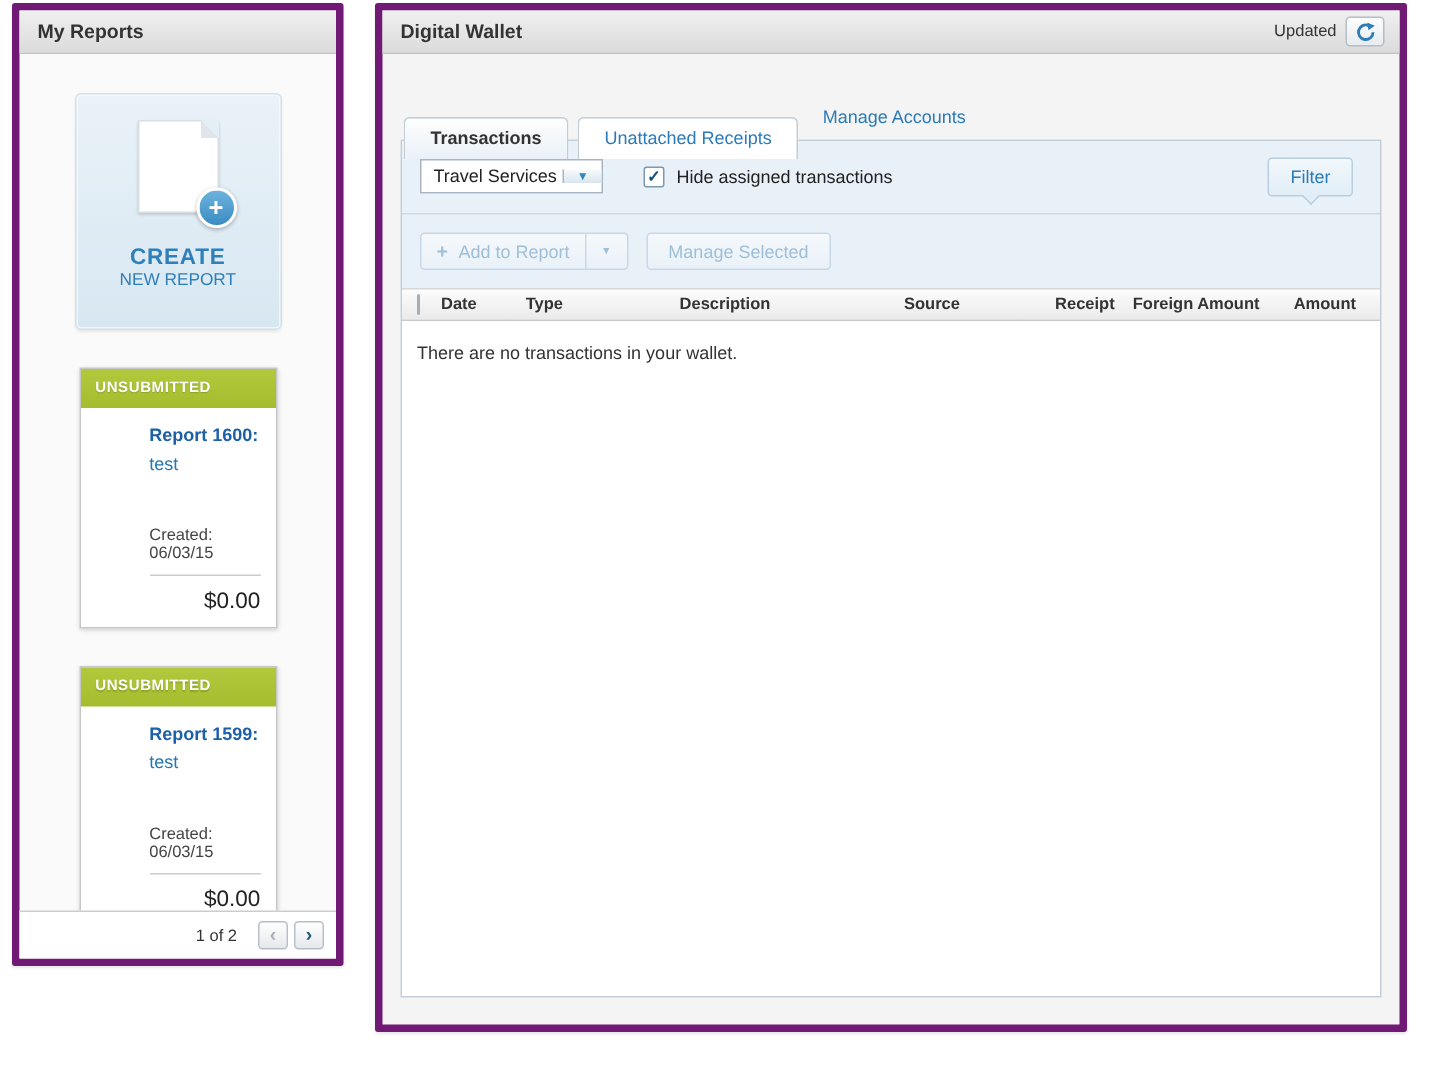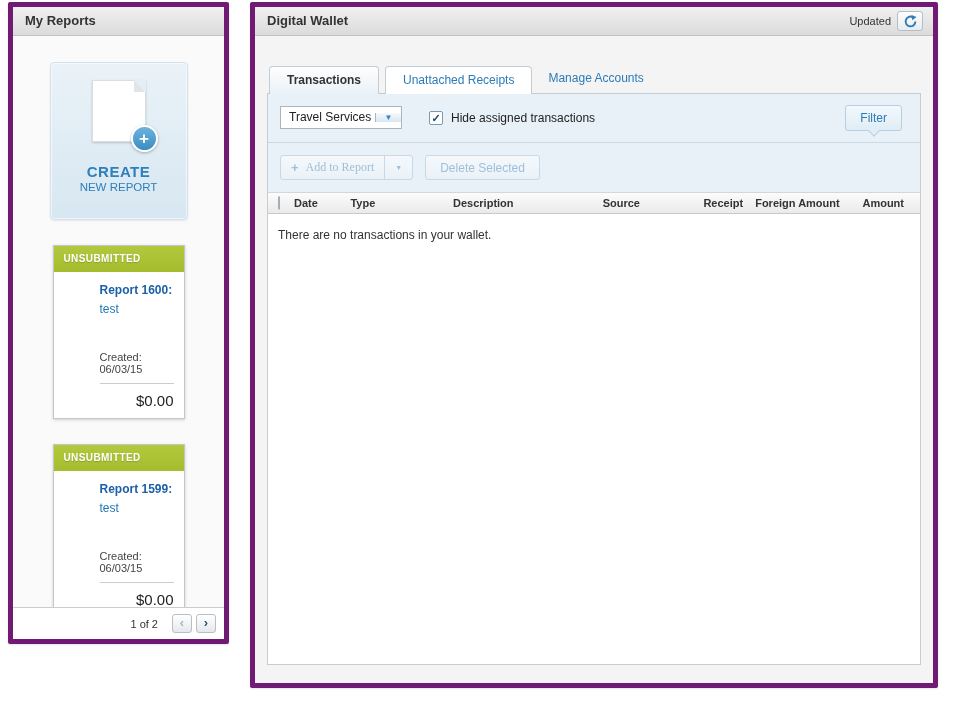--- a/index.html
+++ b/index.html
@@ -62,21 +62,21 @@
   #wallet { left:250px; top:2px; width:688px; height:686px; background:#f4f4f4; }
   .updated-group { display:flex; align-items:center; }
   .updated-label { font-size:11px; font-weight:normal; color:#333; margin-right:6px; }
   .refresh-btn { width:26px; height:20px; border:1px solid #b5bdc5; border-radius:3px;
                  background:linear-gradient(#fdfdfd,#e8ecef); display:flex; align-items:center;
                  justify-content:center; cursor:pointer; }
 
   .tabs { display:flex; align-items:flex-end; margin:29px 0 0 14px; position:relative; z-index:3; }
   .tab { height:28px; line-height:27px; padding:0 17px; margin-right:6px; font-size:12px;
          border:1px solid #c2cdd6; border-bottom:none; border-radius:4px 4px 0 0;
-         position:relative; top:1px; cursor:pointer; }
+         position:relative; top:13px; cursor:pointer; }
   .tab.active { background:linear-gradient(#fefefe,#e9f1f8); color:#333; font-weight:bold; }
   .tab.inactive { background:#fff; color:#2b7bb9; }
   .tab.plain { border:none; background:transparent; color:#2b7bb9; top:0; padding:0 10px; }
 
   .content-box { position:relative; z-index:2; margin:0 12px; height:572px; background:#fff;
                  border:1px solid #c2cdd6; }
   .toolbar-top { position:relative; background:#e9f1f8; padding:12px 12px 13px;
                  border-bottom:1px solid #ccd8e2; display:flex; align-items:center; }
   .dropdown { display:inline-flex; height:23px; background:#fff; border:1px solid #a9b6c1;
               cursor:pointer;align-items:center; }
@@ -96,21 +96,21 @@
                 cursor:pointer; z-index:4; }
   .filter-notch { position:absolute; left:50%; bottom:-5px; width:8px; height:8px;
                   margin-left:-4px; background:#e2eef7; border-right:1px solid #b9cede;
                   border-bottom:1px solid #b9cede; transform:rotate(45deg); }
 
   .toolbar-bottom { background:#e9f1f8; padding:12px; display:flex; }
   .btn-disabled { height:25px; border:1px solid #c7d8e7; border-radius:3px;
                   background:linear-gradient(rgba(255,255,255,0.55),rgba(233,242,248,0.4));
                   color:#9fbfd8; font-size:12px; display:inline-flex; align-items:center; }
   .split-left-plus { font-size:13px; font-weight:bold; padding:0 7px 0 10px; }
-  .split-label { padding-right:10px;font-family:Liberation Serif, serif; }
+  .split-label { padding-right:10px; }
   .split-sep { align-self:stretch; border-left:1px solid #c7d8e7; }
   .split-caret { font-size:7px; padding:0 10px; }
   .btn-delete { margin-left:12px; padding:0 14px; }
 
   .table-header { display:flex; align-items:center; height:22px; padding-left:10px;
                   background:linear-gradient(#fcfcfc,#eaeaea);
                   border-top:1px solid #d6d6d6; border-bottom:1px solid #c9c9c9;
                   font-size:11px; font-weight:bold; color:#333; }
   .th-cb { width:17px; }
   .table-checkbox { width:12px; height:12px; background:#fff; border:1px solid #a5aeb5;
@@ -212,21 +212,21 @@
       </div>
 
       <div class="toolbar-bottom">
         <div class="btn-disabled">
           <span class="split-left-plus">+</span>
           <span class="split-label">Add to Report</span>
           <span class="split-sep"></span>
           <span class="split-caret">▼</span>
         </div>
         <div class="btn-disabled btn-delete">
-          <span>Delete Selected</span>
+          <span>Manage Selected</span>
         </div>
       </div>
 
       <div class="table-header">
         <span class="th-cb">
           <span class="table-checkbox"></span>
         </span>
         <span class="col-date">Date</span>
         <span class="col-type">Type</span>
         <span class="col-desc">Description</span>

